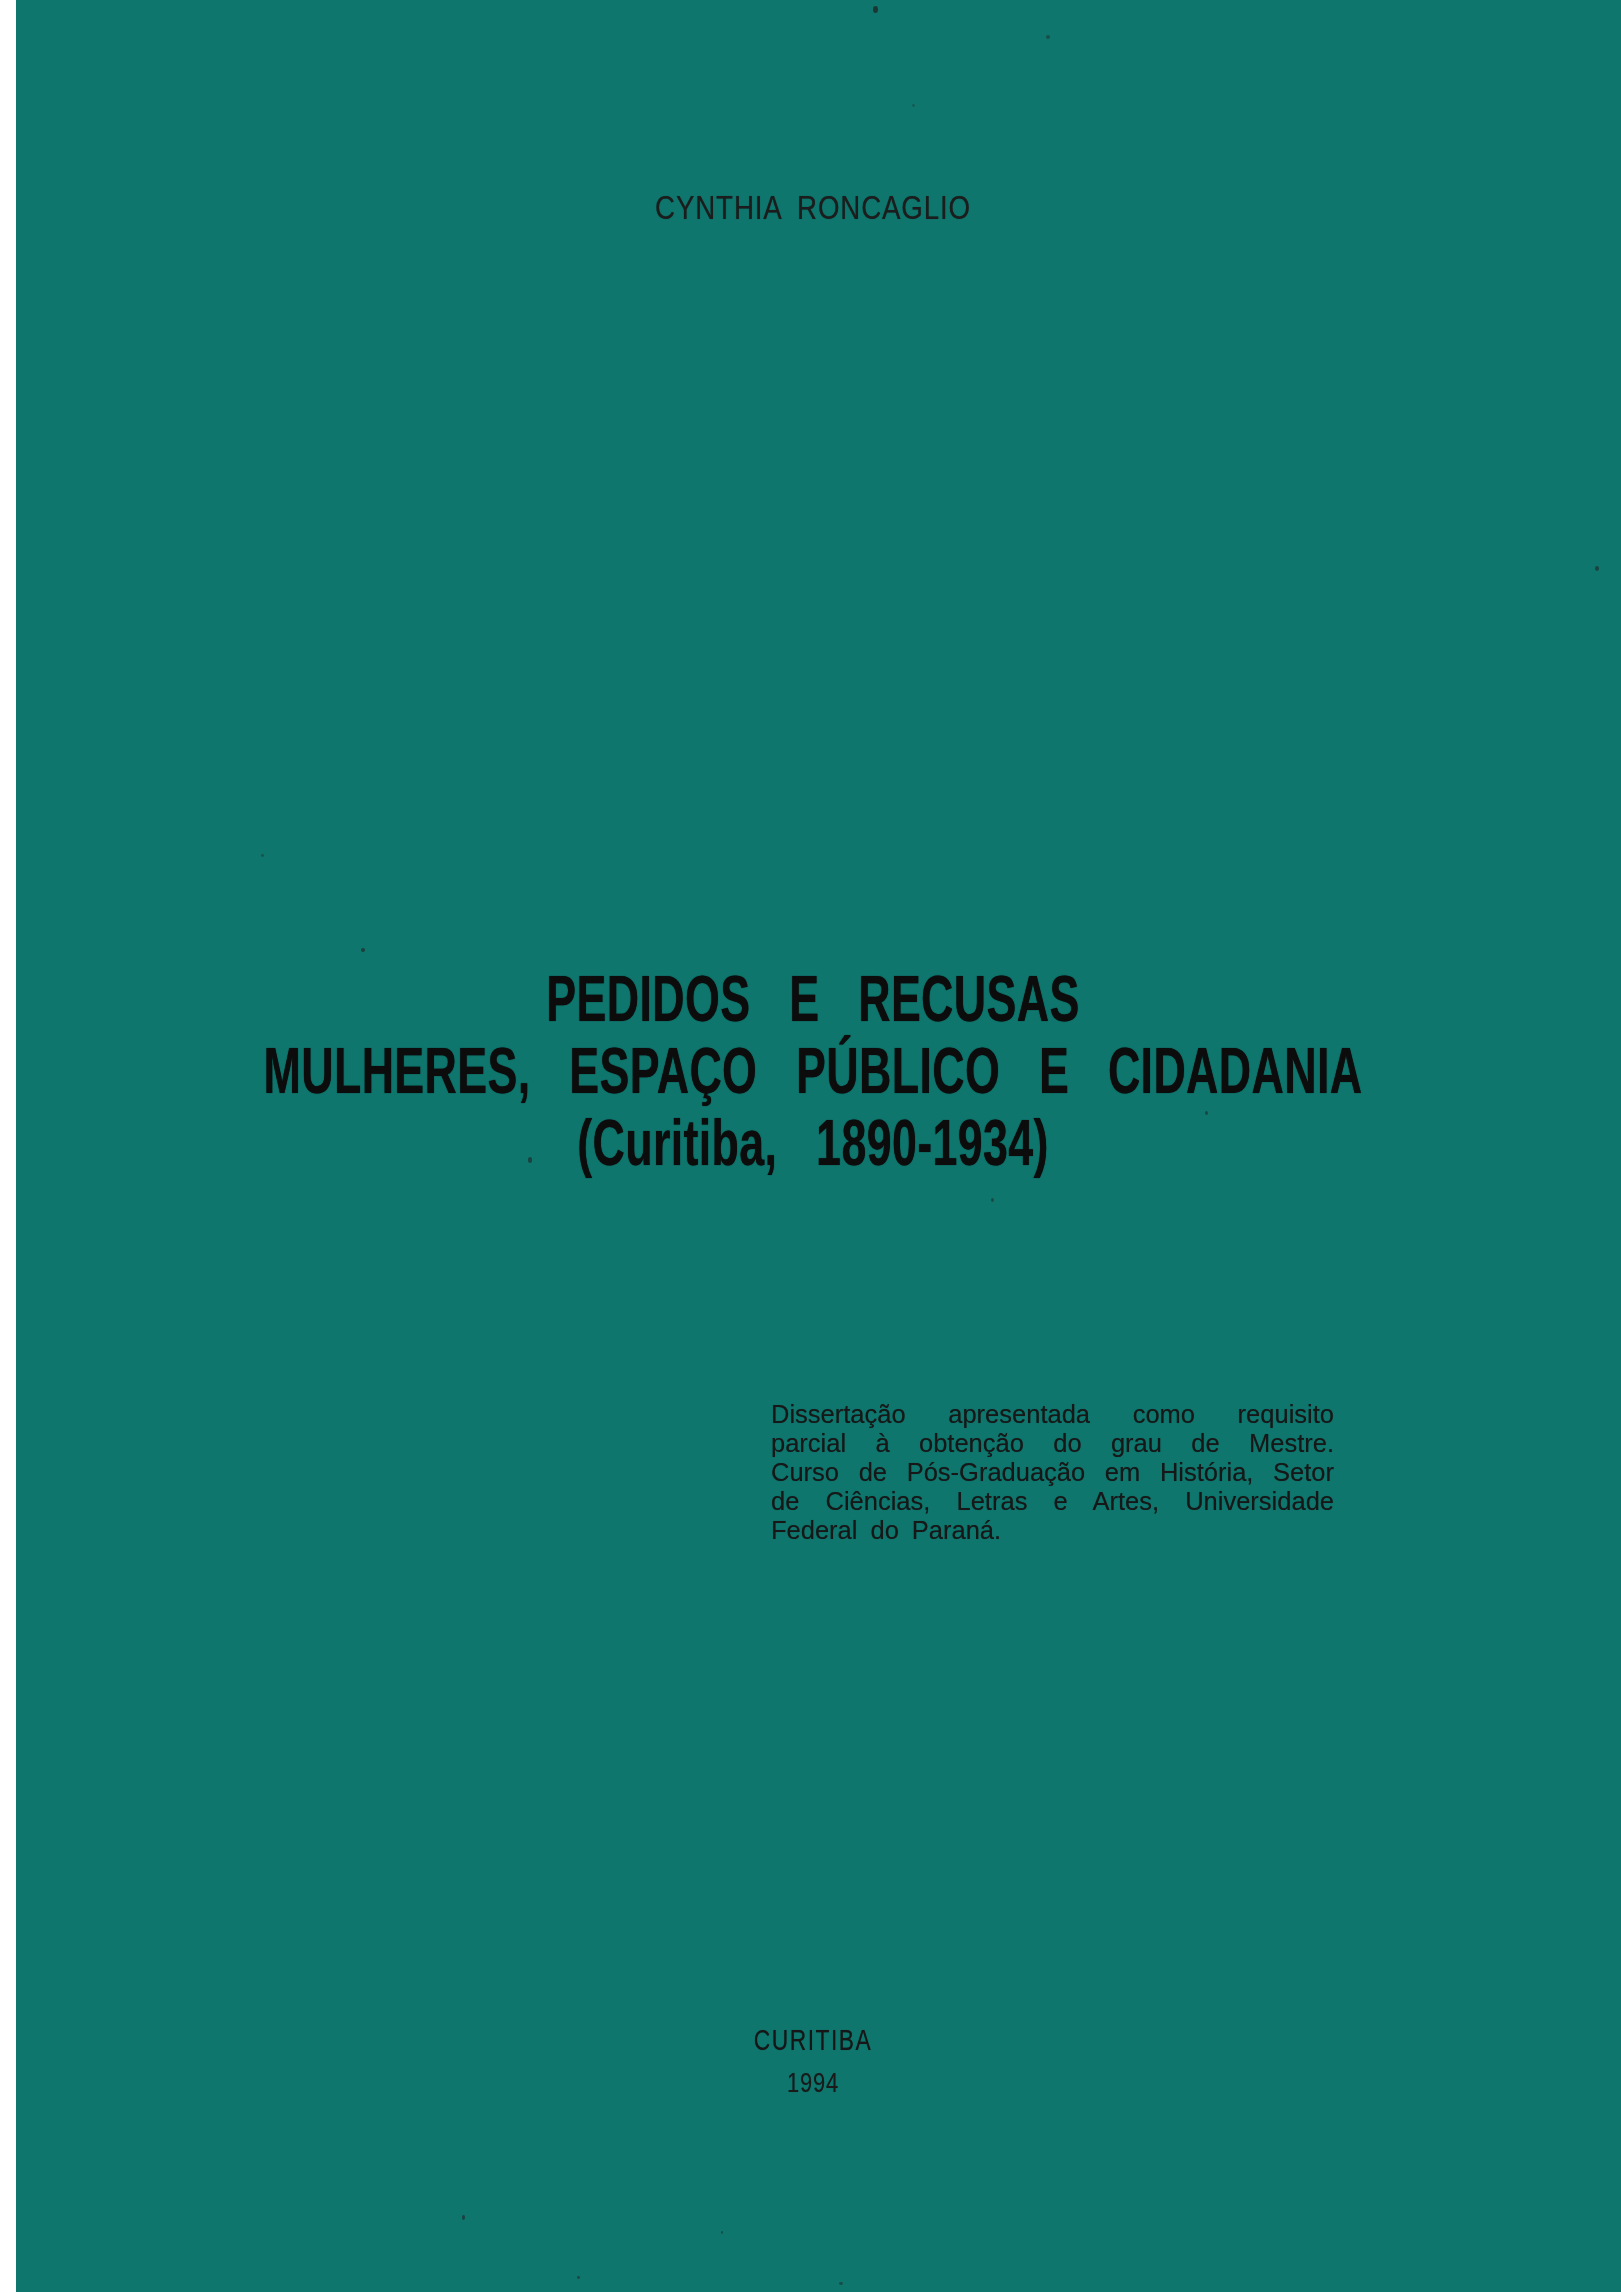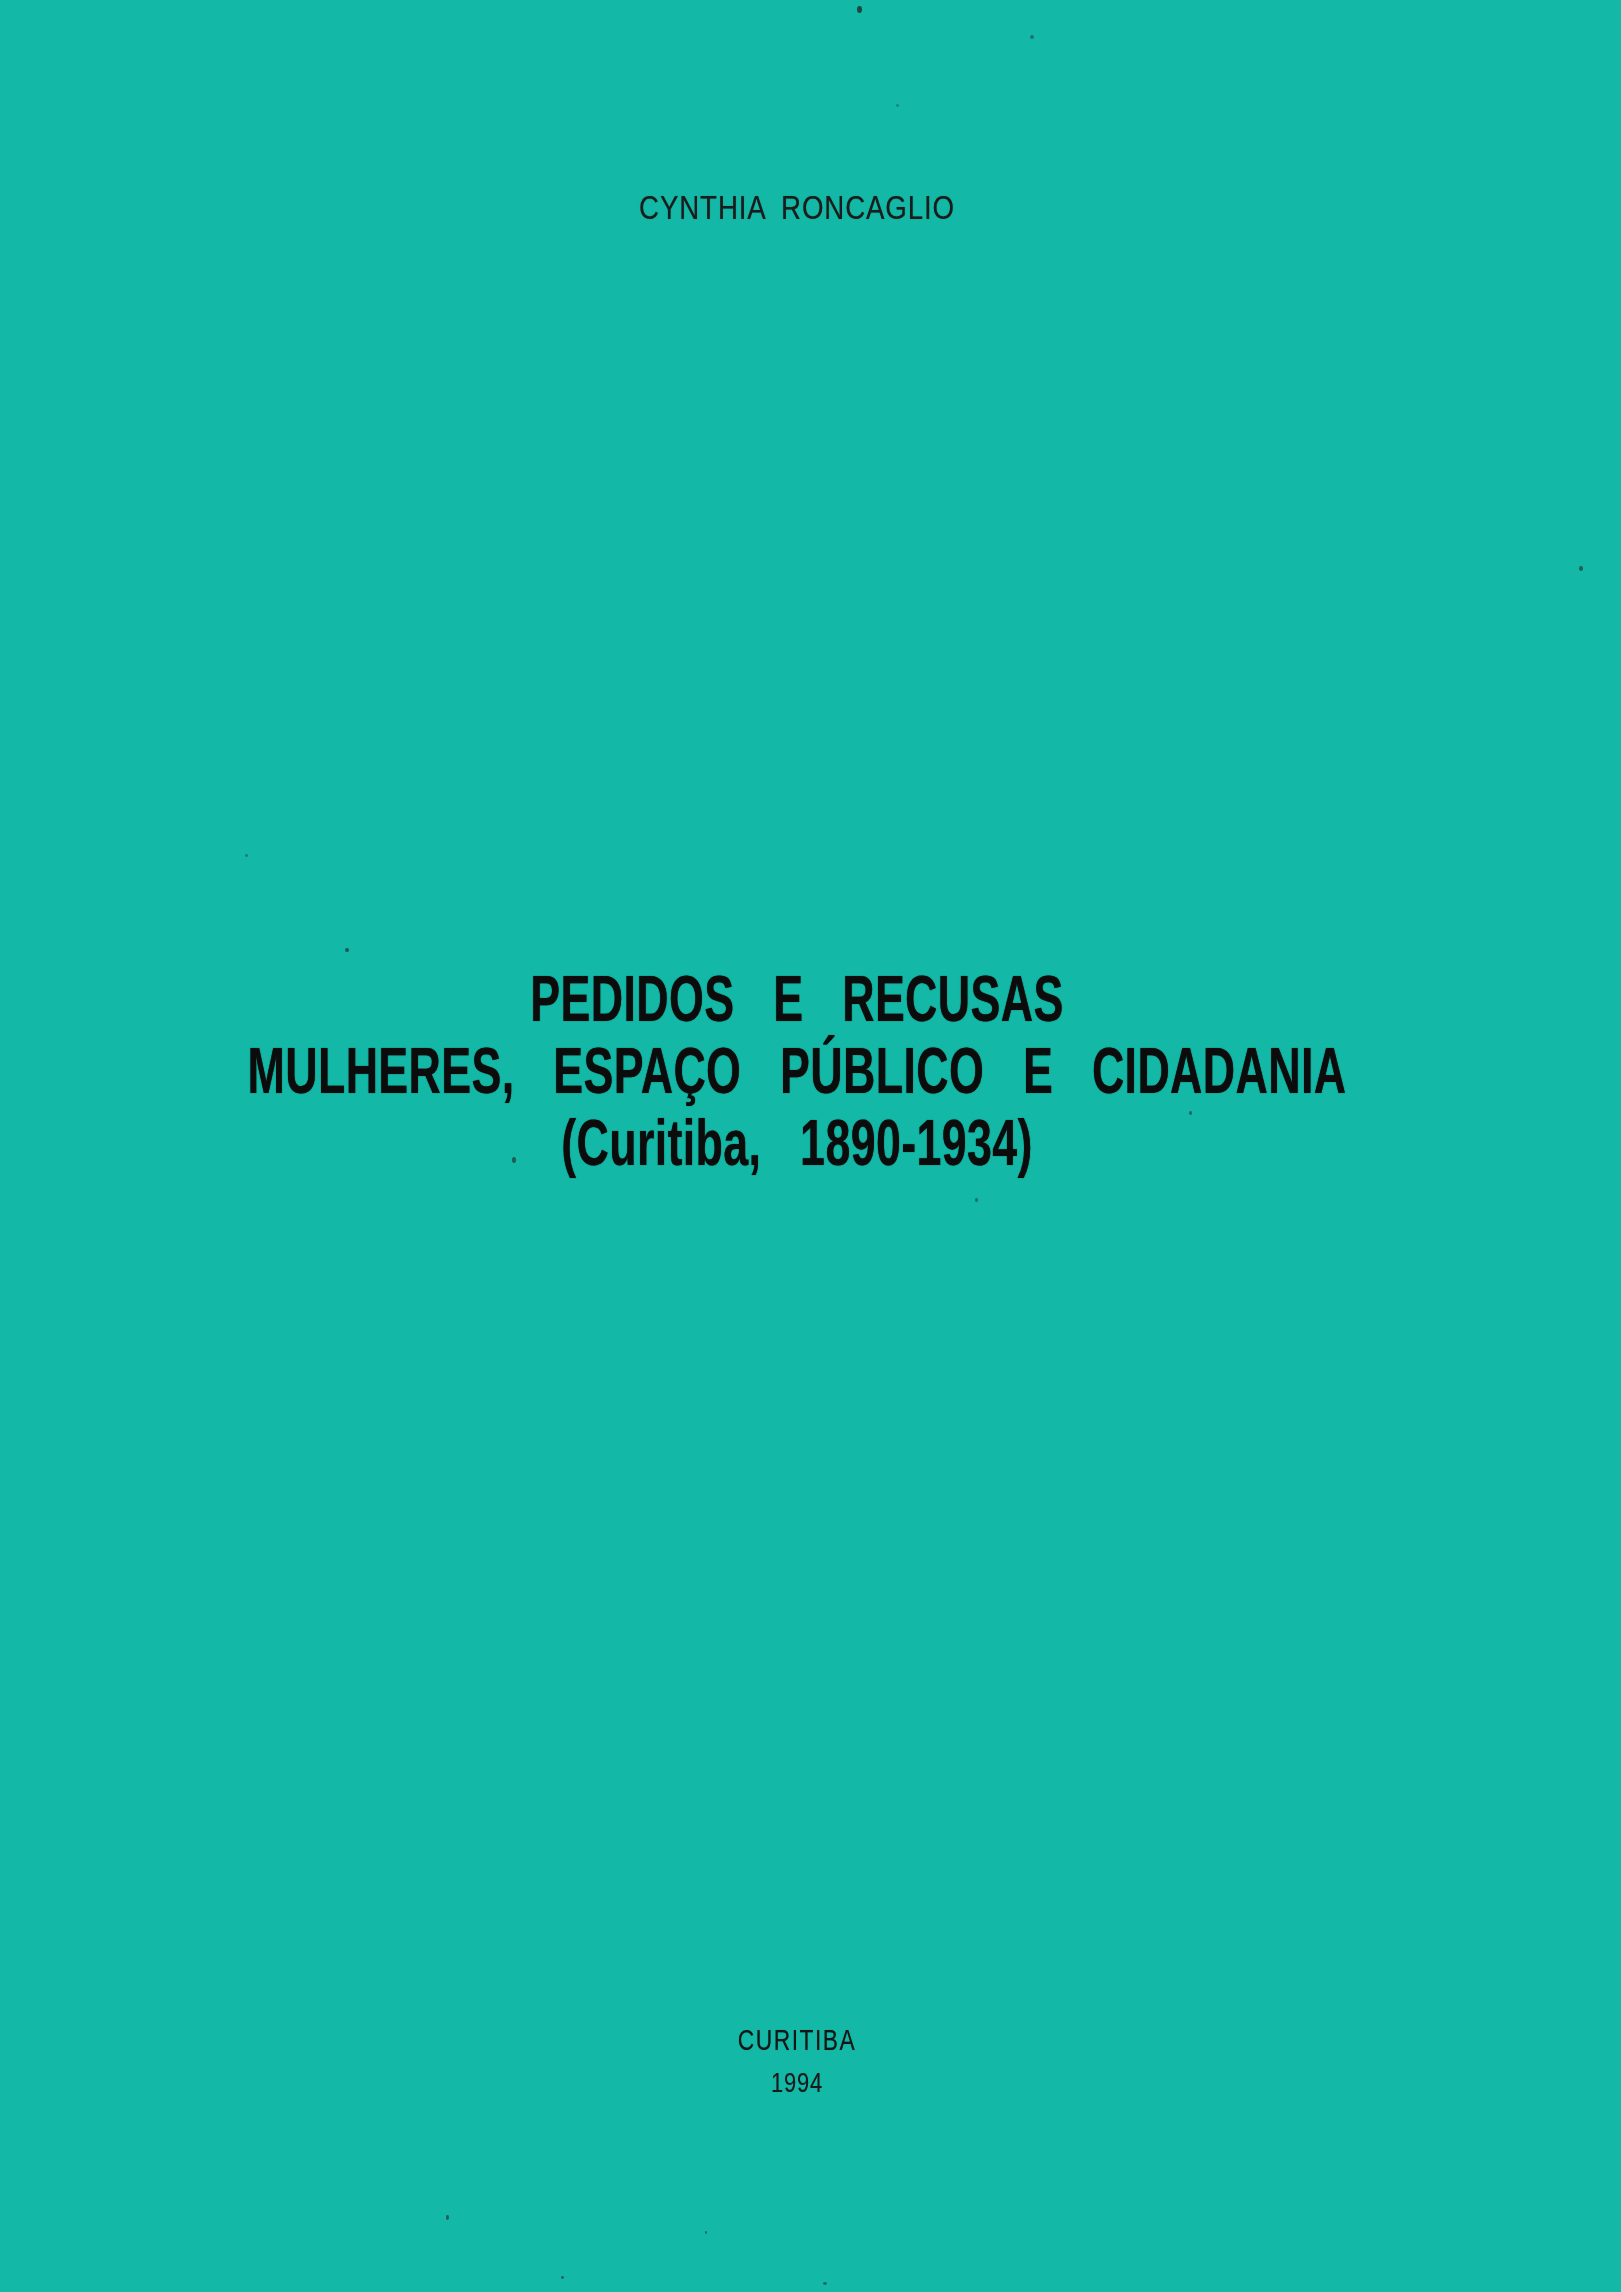--- a/index.html
+++ b/index.html
@@ -8,21 +8,22 @@
   }
   body {
     width: 1621px; height: 2293px;
     position: relative;
     overflow: hidden;
     font-family: "Liberation Sans", "DejaVu Sans", sans-serif;
     color: #1a1a1a;
   }
   .page {
     position: absolute; inset: 0;
-    background: #14b8a6;
+    background: #0f766e;
+    margin-left: 16px;
   }
   
   .centered {
     position: absolute; left: 0; width: 1594px;
     text-align: center;
   }
   .author {
     top: 189px;
     font-size: 33px;
     letter-spacing: 1px;
@@ -102,20 +103,27 @@
 <div class="page">
 
   <div class="centered author">CYNTHIA RONCAGLIO</div>
 
   <div class="centered title-block">
     <div class="title-line">PEDIDOS E RECUSAS</div>
     <div class="title-line">MULHERES, ESPAÇO PÚBLICO E CIDADANIA</div>
     <div class="title-line">(Curitiba, 1890-1934)</div>
   </div>
 
+  <div class="note">
+    <div class="jline">Dissertação apresentada como requisito</div>
+    <div class="jline">parcial à obtenção do grau de Mestre.</div>
+    <div class="jline">Curso de Pós-Graduação em História, Setor</div>
+    <div class="jline">de Ciências, Letras e Artes, Universidade</div>
+    <div class="jlast">Federal do Paraná.</div>
+  </div>
 
 
   <div class="centered place">CURITIBA</div>
 
   <div class="centered year">1994</div>
 
   <i class="speck" style="left:857px;top:5.9px;width:4.9px;height:6.9px;opacity:.75"></i>
   <i class="speck" style="left:1030px;top:35px;width:3.9px;height:3.9px;opacity:.45"></i>
   <i class="speck" style="left:896px;top:104px;width:2.9px;height:2.9px;opacity:.3"></i>
   <i class="speck" style="left:1579px;top:566px;width:3.9px;height:4.9px;opacity:.6"></i>

